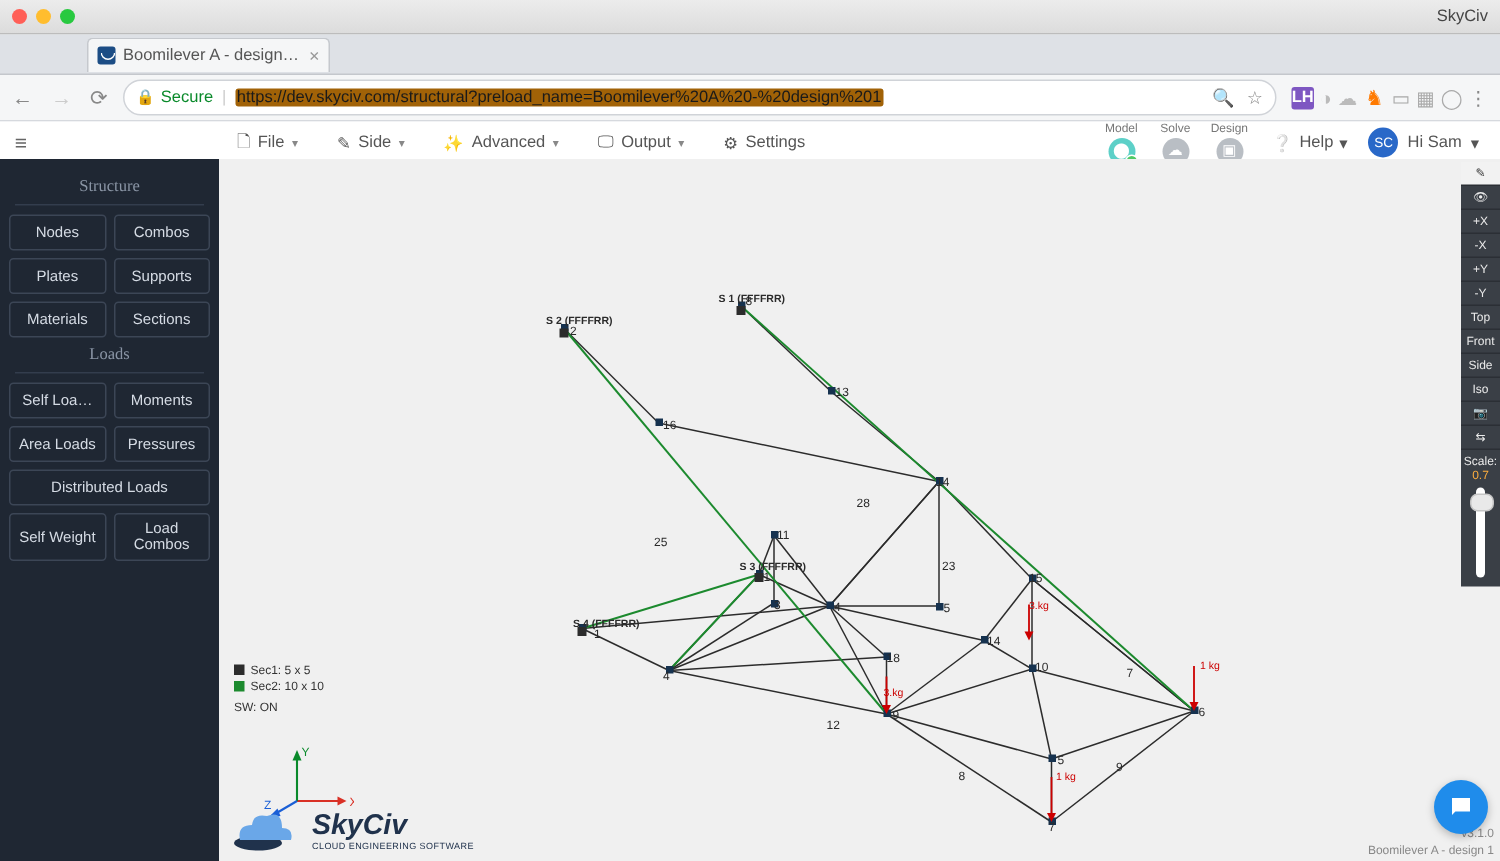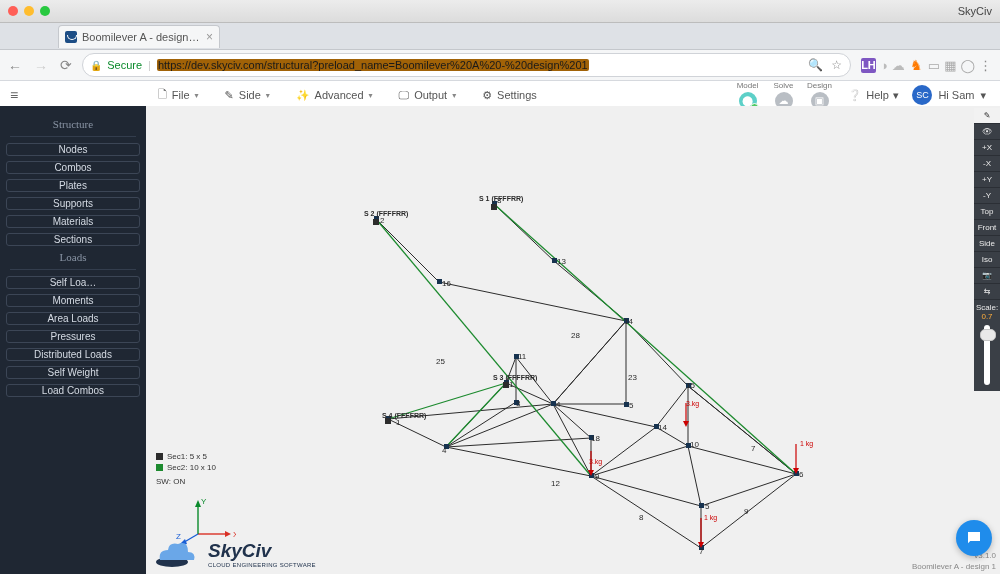--- a/index.html
+++ b/index.html
@@ -46,29 +46,29 @@
 .circle-ico.model::after{content:"";position:absolute;right:-2px;bottom:-2px;width:7px;height:7px;border-radius:50%;background:#4fc964;border:1px solid #fff;}
 .help{display:flex;align-items:center;gap:4px;cursor:pointer;}
 .avatar{width:20px;height:20px;border-radius:50%;background:#2968c8;color:#fff;font-size:9px;display:flex;align-items:center;justify-content:center;}
 .acct{display:flex;align-items:center;gap:6px;cursor:pointer;justify-content:flex-end;}
 
 
 .workspace{position:absolute;left:0;right:0;top:106px;bottom:0;display:flex;}
 .sidebar{width:146px;background:#1f2733;padding:8px 6px;box-sizing:border-box;}
 .side-title{color:#8a95a5;font-size:11px;text-align:center;margin:4px 0 6px;font-family:Liberation Serif, serif;}
 .side-hr{border:none;border-top:1px solid #333d4d;margin:2px 4px 6px;}
-.side-row{display:flex;gap:5px;margin-bottom:5px;flex-direction:column;}
+.side-row{display:flex;gap:5px;margin-bottom:5px;}
 .btncell,.btnwide{flex:1;background:#1f2733;border:1px solid #3c4656;color:#d5dbe4;font-size:10px;border-radius:3px;height:22px;display:flex;align-items:center;justify-content:center;cursor:pointer;padding:0 2px;text-align:center;line-height:11px;}
 .btnwide{height:22px;}
 .btncell.tall ,.tall{height:30px;}
 
 .canvas{flex:1;background:#f0f0f0;position:relative;overflow:hidden;}
 
 
-.legend{position:absolute;left:10px;top:345px;font-size:8px;line-height:11px;}
+.legend{position:absolute;left:10px;top:335px;font-size:8px;line-height:11px;}
 .legend .rowl{display:flex;align-items:center;gap:4px;}
 .legend .sw{width:7px;height:7px;}
 .legend .blk{background:#2c2c2c;}
 .legend .grn{background:#1c8a2e;}
 .legend .sw2{margin-top:3px;}
 
 
 .gizmo{position:absolute;left:30px;top:388px;width:60px;height:55px;}
 
 

